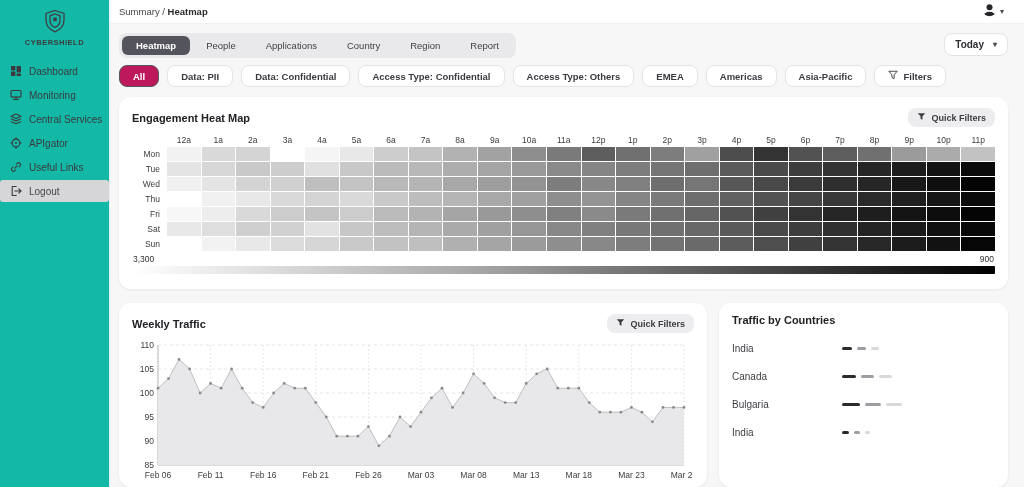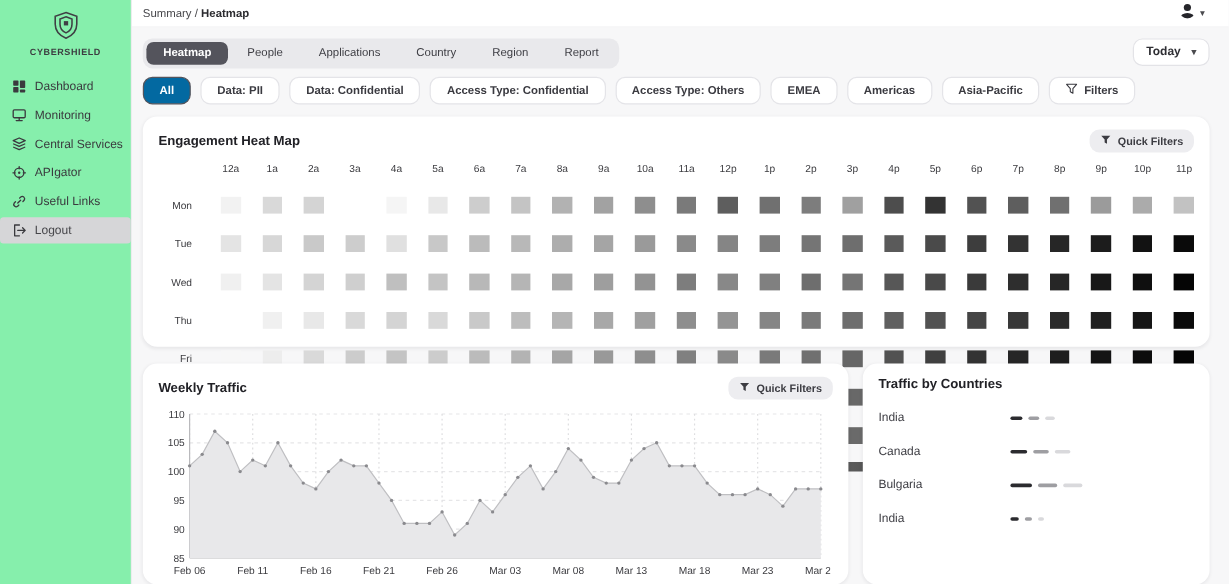--- a/index.html
+++ b/index.html
@@ -1,19 +1,19 @@
 <!DOCTYPE html>
 <html><head>
 <meta charset="utf-8">
 <style>
   *{box-sizing:border-box;margin:0;padding:0}
   html,body{width:1024px;height:487px}
   body{font-family:"Liberation Sans",sans-serif;background:#f7f7f8;overflow:hidden;display:flex}
   
-  .sidebar{width:110px;background:#86efac;border-right:1px solid #ececee;flex:none}
+  .sidebar{width:110px;background:#14b8a6;border-right:1px solid #ececee;flex:none}
   .logo{padding:9px 0 4px;text-align:center}
   .brand{font-size:7.5px;font-weight:bold;letter-spacing:.5px;color:#3c3c40;margin-top:1px}
   .nav{margin-top:9px}
   .nav-item{display:flex;align-items:center;gap:7px;padding:5px 10px;margin:2px 0;font-size:10px;color:#3a3a3e;cursor:pointer;white-space:nowrap}
   .nav-item .nav-ic{display:inline-flex;width:12px;justify-content:center}
   .nav-item.active{background:#d6d6d8;border-radius:3px;color:#46464a}
   
   .main{flex:1;display:flex;flex-direction:column;min-width:0}
   .topbar{height:26px;background:#fff;display:flex;align-items:center;justify-content:space-between;padding:0 20px 0 9px;border-bottom:1px solid #f2f2f3}
   .breadcrumb{font-size:9.5px;color:#46464a}
@@ -21,28 +21,28 @@
   .avatar-wrap{display:flex;align-items:center;gap:3px;cursor:pointer}
   .caret{font-size:8px;color:#4a4a4e;line-height:1}
   .content{flex:1;padding:9px 16px 0 9px}
   .tabs-row{display:flex;align-items:flex-start;justify-content:space-between}
   .tabs{display:inline-flex;background:#e9e9ec;border-radius:8px;padding:3px;gap:2px}
   .tab{font-size:9.5px;color:#3e3e44;padding:4px 14px;border-radius:6px;cursor:pointer}
   .tab.active{background:#54545c;color:#fff;font-weight:bold}
   .today-btn{display:flex;align-items:center;gap:9px;background:#fff;border:1px solid #e3e3e7;border-radius:8px;padding:5px 10px;font-size:10px;font-weight:bold;color:#2e2e33;cursor:pointer}
   .chips-row{display:flex;gap:8px;margin-top:7px}
   .chip{background:#fff;border:1px solid #e4e4e8;border-radius:8px;padding:4px 13px;font-size:9.5px;font-weight:bold;color:#3a3a40;cursor:pointer;display:flex;align-items:center;gap:5px;white-space:nowrap}
-  .chip.active{background:#0369a1;border-color:#54545c;color:#fff}
+  .chip.active{background:#be185d;border-color:#54545c;color:#fff}
   
   .card{background:#fff;border-radius:12px;box-shadow:0 1px 3px rgba(30,30,40,.07);padding:11px 13px}
   .heat-card{margin-top:10px;height:192px}
   .card-head{display:flex;justify-content:space-between;align-items:center}
   .card-title{font-size:11px;font-weight:bold;color:#212126}
   .qf-btn{display:flex;align-items:center;gap:5px;background:#ededf0;border:none;border-radius:8px;padding:4px 9px;font-size:9px;font-weight:bold;color:#3c3c42;cursor:pointer}
-  .hm-grid{display:grid;grid-template-columns:34px repeat(24,1fr);gap:18px;margin-top:7px}
+  .hm-grid{display:grid;grid-template-columns:34px repeat(24,1fr);gap:1px;margin-top:7px}
   .hm-hour{font-size:8.5px;color:#3c3c40;text-align:center;height:12px;line-height:12px}
   .hm-day{font-size:8.5px;color:#3c3c40;text-align:right;padding-right:6px;line-height:14px}
   .hm-cell{height:14px}
   .hm-legend-labels{display:flex;justify-content:space-between;font-size:8.5px;color:#2e2e32;margin-top:3px;padding:0 1px}
   .hm-gradient{height:8px;margin-top:2px;border-radius:1px}
   .bottom-row{display:flex;gap:12px;margin-top:14px}
   .weekly-card{width:588px;flex:none;height:184px}
   .countries-card{flex:1;height:184px}
   .chart-wrap{margin-top:4px}
   .country-row{display:grid;grid-template-columns:110px 1fr;align-items:center;margin-top:17px}

